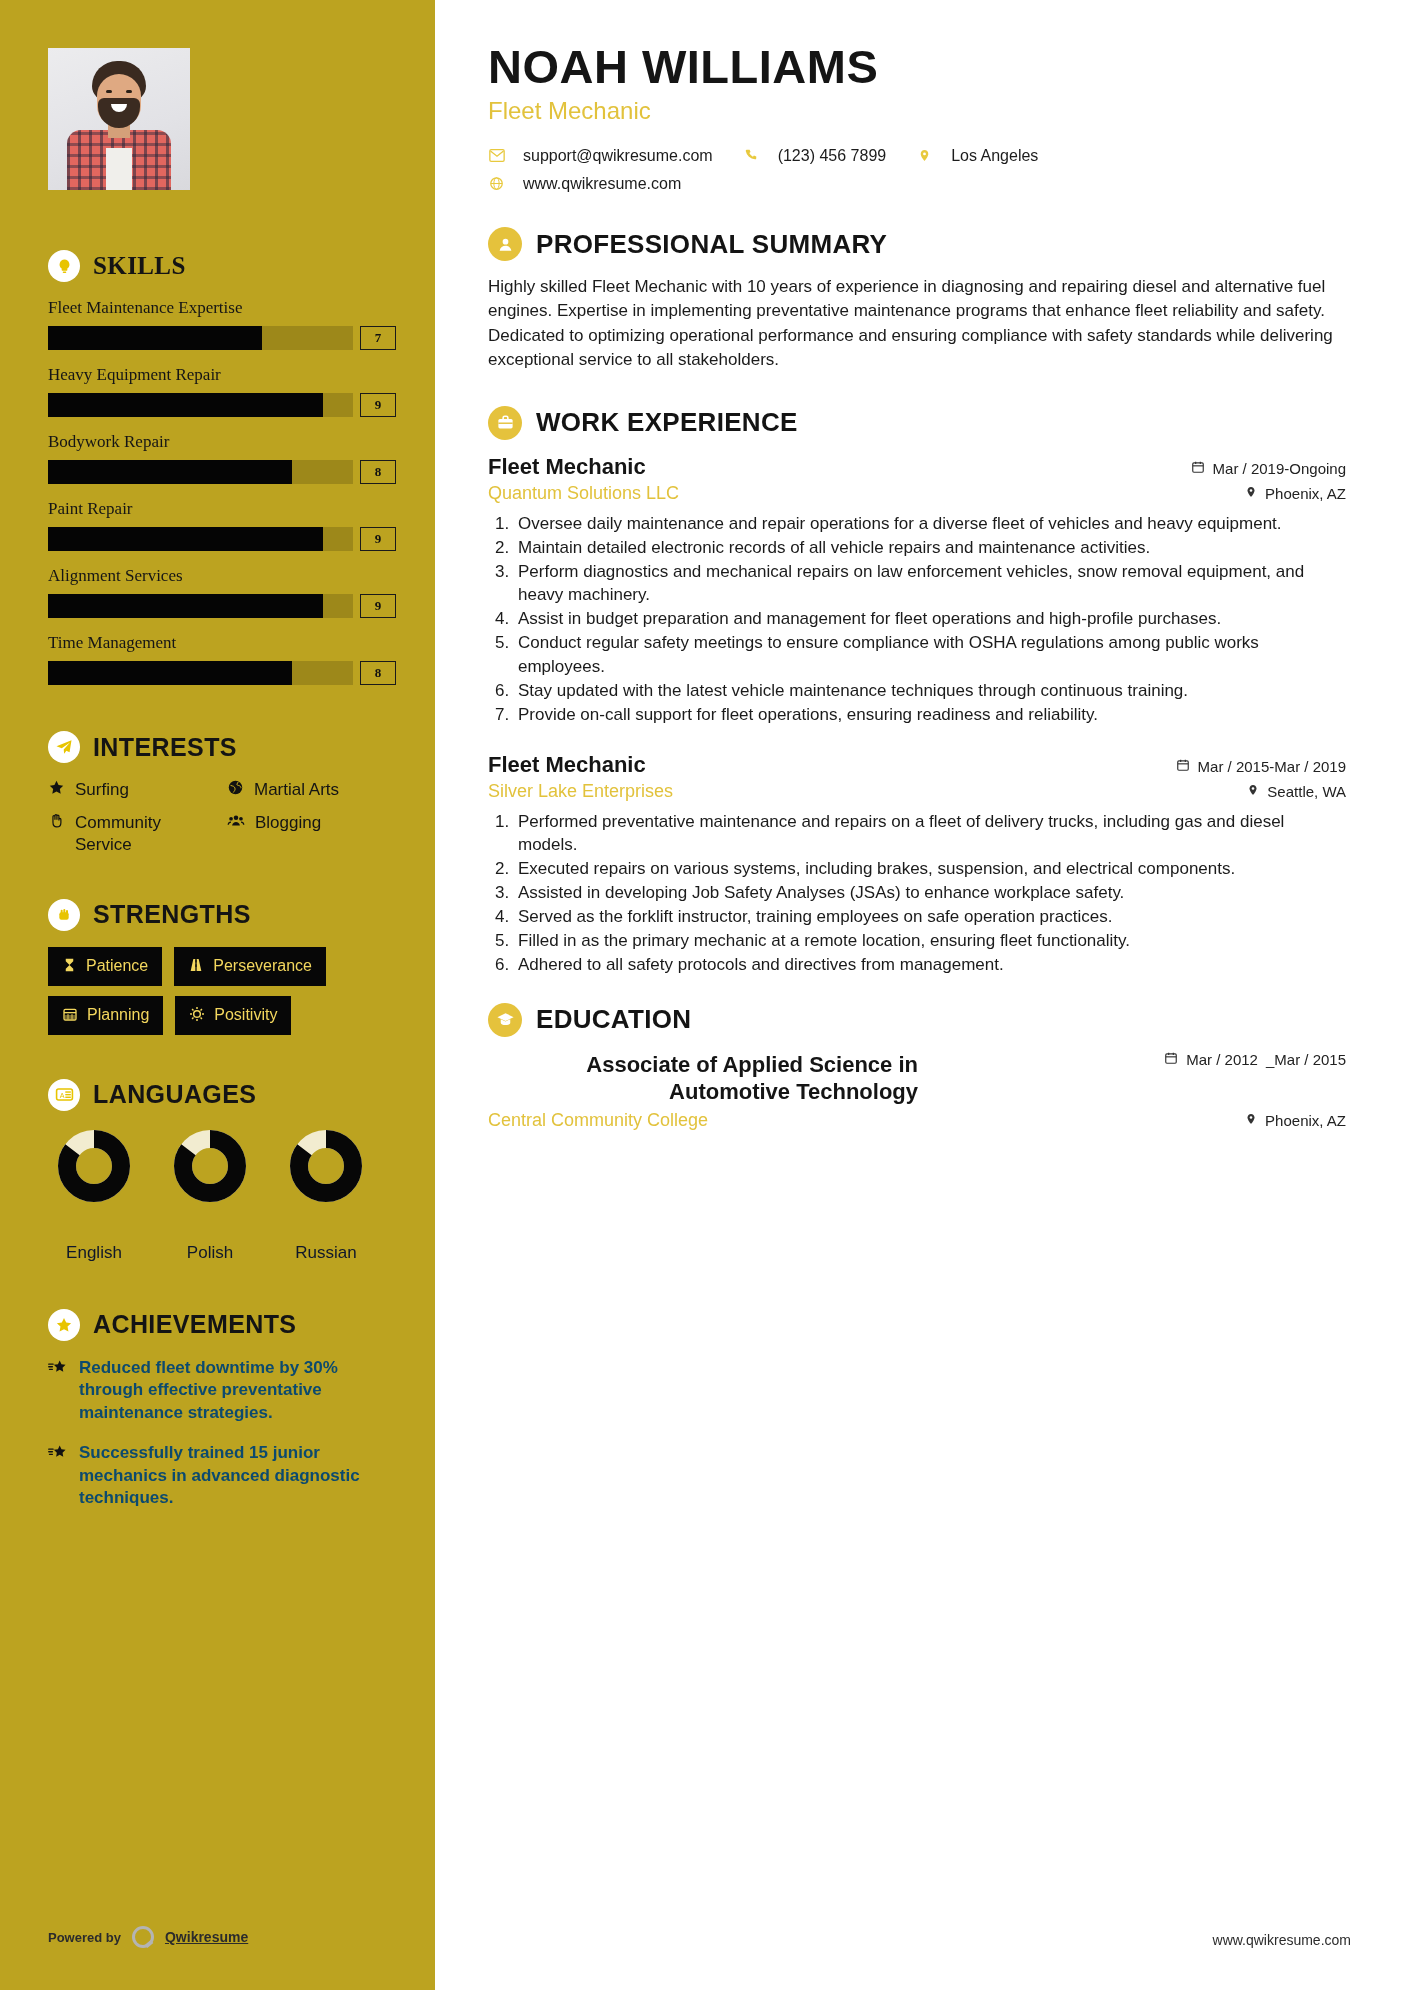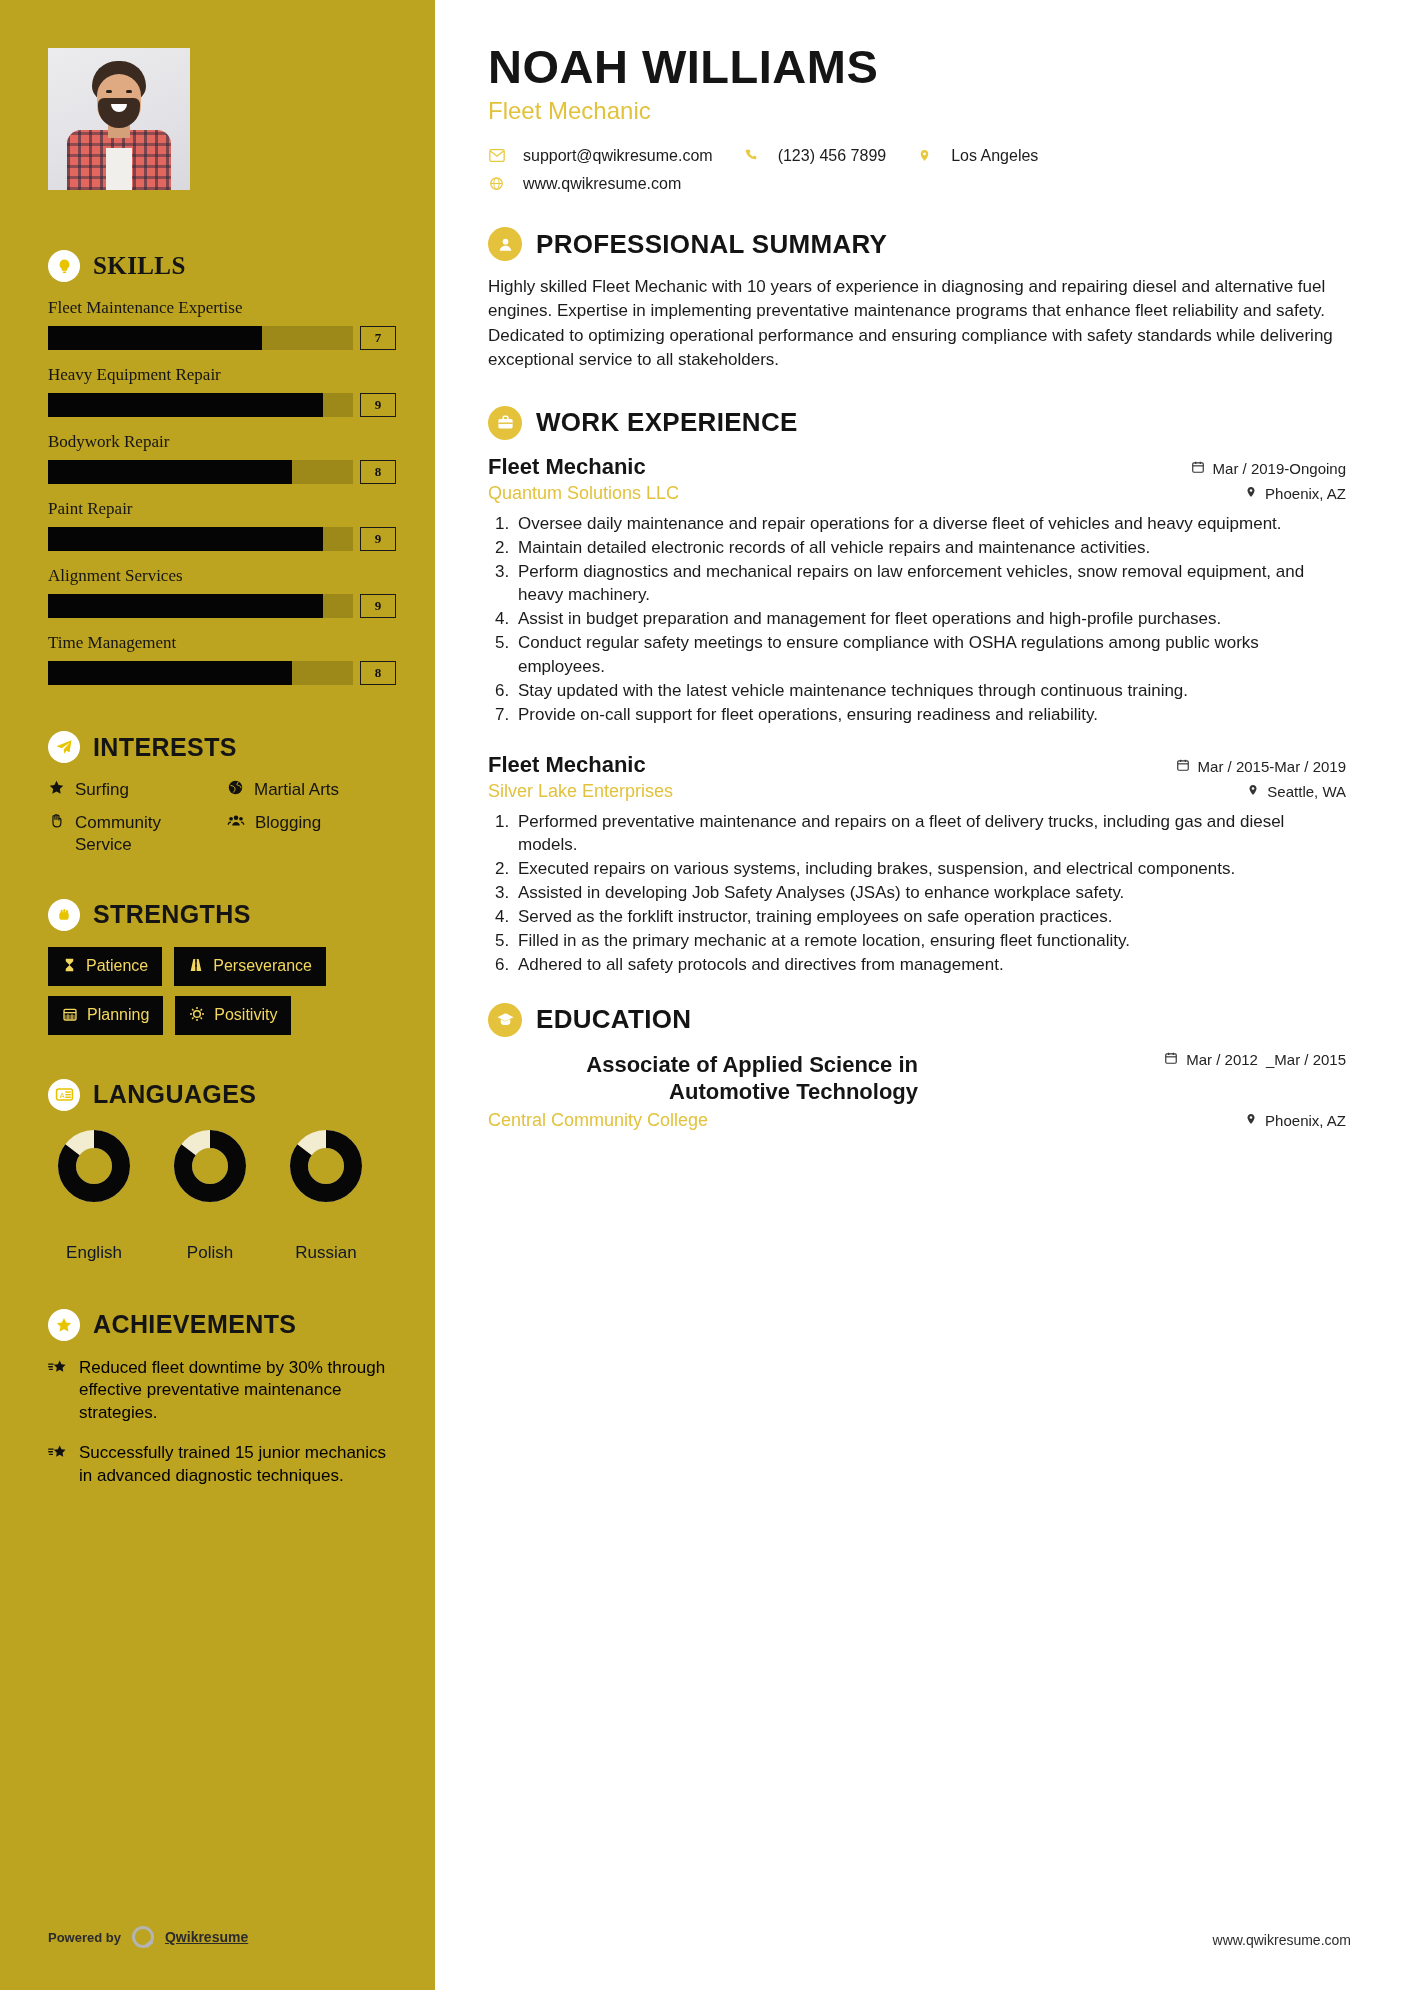--- a/index.html
+++ b/index.html
@@ -99,21 +99,21 @@
   .languages-wrap { margin-bottom: 46px; }
   .lang-grid { display: flex; gap: 24px; margin-top: 12px; }
   .lang-item { width: 92px; text-align: center; }
   .donut { width: 78px; height: 78px; margin: 0 auto 10px; position: relative; }
   .donut svg { display: block; }
   .lang-label { font-size: 17px; color: #0f172a; margin-top: 38px; }
 
   .ach-wrap { margin-bottom: 30px; }
   .ach-item { display: flex; gap: 12px; margin-bottom: 18px; }
   .ach-ico { font-size: 17px; flex: 0 0 auto; padding-top: 2px; }
-  .ach-text { font-size: 17px; line-height: 1.32; color: #000000; }
+  .ach-text { font-size: 17px; line-height: 1.32; color: #0c4a6e; font-weight: bold; }
 
   .side-footer {
     position: absolute; left: 48px; bottom: 42px;
     display: flex; align-items: center; gap: 11px;
   }
   .pw-text { font-size: 13px; color: #2b2b2b; font-weight: 600; }
   .pw-logo {
     width: 22px; height: 22px; border-radius: 50%;
     border: 3px solid #b4b4b4; position: relative;
   }

